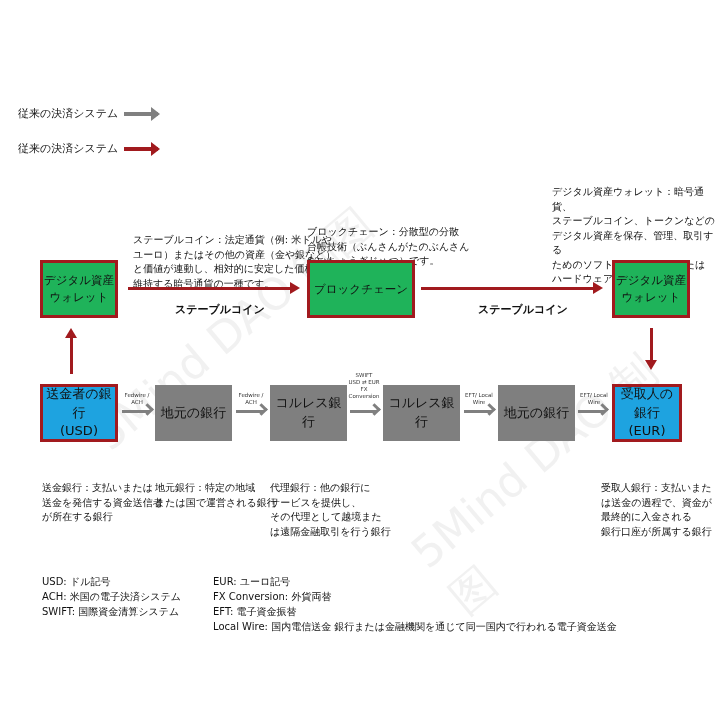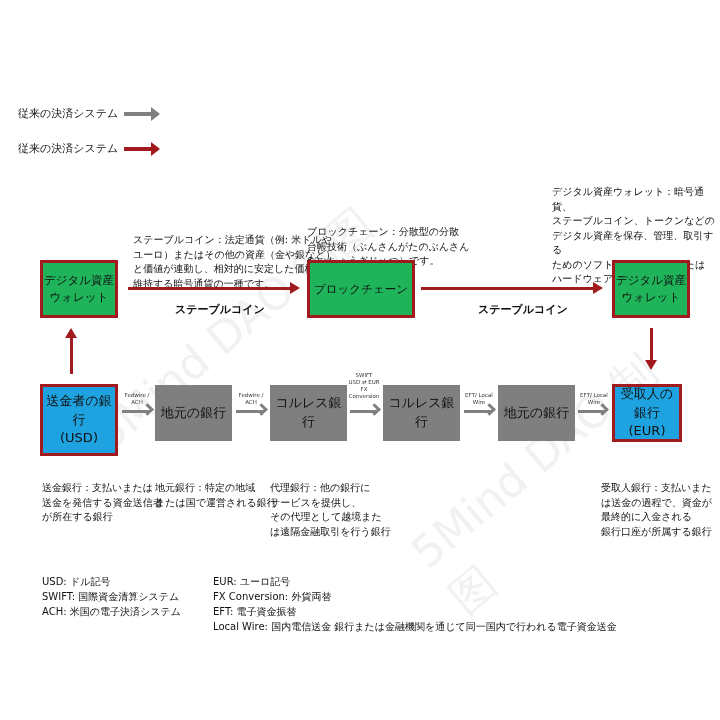--- a/index.html
+++ b/index.html
@@ -67,21 +67,21 @@
 <div class="box green" style="left:307px;top:260px;width:108px;height:58px;">ブロックチェーン</div>
 <div class="harrow" style="left:421px;top:287px;width:178px;"></div>
 <div class="flow-label" style="left:478px;top:302px;">ステーブルコイン</div>
 
 <div class="box green" style="left:612px;top:260px;width:78px;height:58px;white-space:pre-line;">デジタル資産
 ウォレット</div>
 
 <div class="varrow up" style="left:70px;top:334px;height:40px;"></div>
 <div class="varrow down" style="left:650px;top:328px;height:36px;"></div>
 
-<div class="box blue" style="left:40px;top:384px;width:78px;height:72px;white-space:pre-line;">送金者の銀行
+<div class="box blue" style="left:40px;top:384px;width:78px;height:58px;white-space:pre-line;">送金者の銀行
 (USD)</div>
 <div class="edge-label" style="left:119px;top:392px;width:36px;">Fedwire / ACH</div>
 <div class="garrow" style="left:122px;top:410px;width:28px;"></div>
 
 <div class="box gray" style="left:155px;top:385px;width:77px;height:56px;">地元の銀行</div>
 <div class="edge-label" style="left:233px;top:392px;width:36px;">Fedwire / ACH</div>
 <div class="garrow" style="left:236px;top:410px;width:28px;"></div>
 
 <div class="box gray" style="left:270px;top:385px;width:77px;height:56px;">コルレス銀行</div>
 <div class="edge-label" style="left:346px;top:372px;width:36px;">SWIFT
@@ -109,21 +109,21 @@
 サービスを提供し、
 その代理として越境また
 は遠隔金融取引を行う銀行</div>
 <div class="desc" style="left:601px;top:457px;">受取人銀行：支払いまた
 は送金の過程で、資金が
 最終的に入金される
 銀行口座が所属する銀行</div>
 
 <div class="foot" style="left:42px;top:574px;">
   <div>USD: ドル記号</div>
+  <div>ACH: 米国の電子決済システム</div>
   <div>SWIFT: 国際資金清算システム</div>
-  <div>ACH: 米国の電子決済システム</div>
 </div>
 <div class="foot" style="left:213px;top:574px;">
   <div>EUR: ユーロ記号</div>
   <div>FX Conversion: 外貨両替</div>
   <div>EFT: 電子資金振替</div>
   <div>Local Wire: 国内電信送金 銀行または金融機関を通じて同一国内で行われる電子資金送金</div>
 </div>
 
 </body></html>

